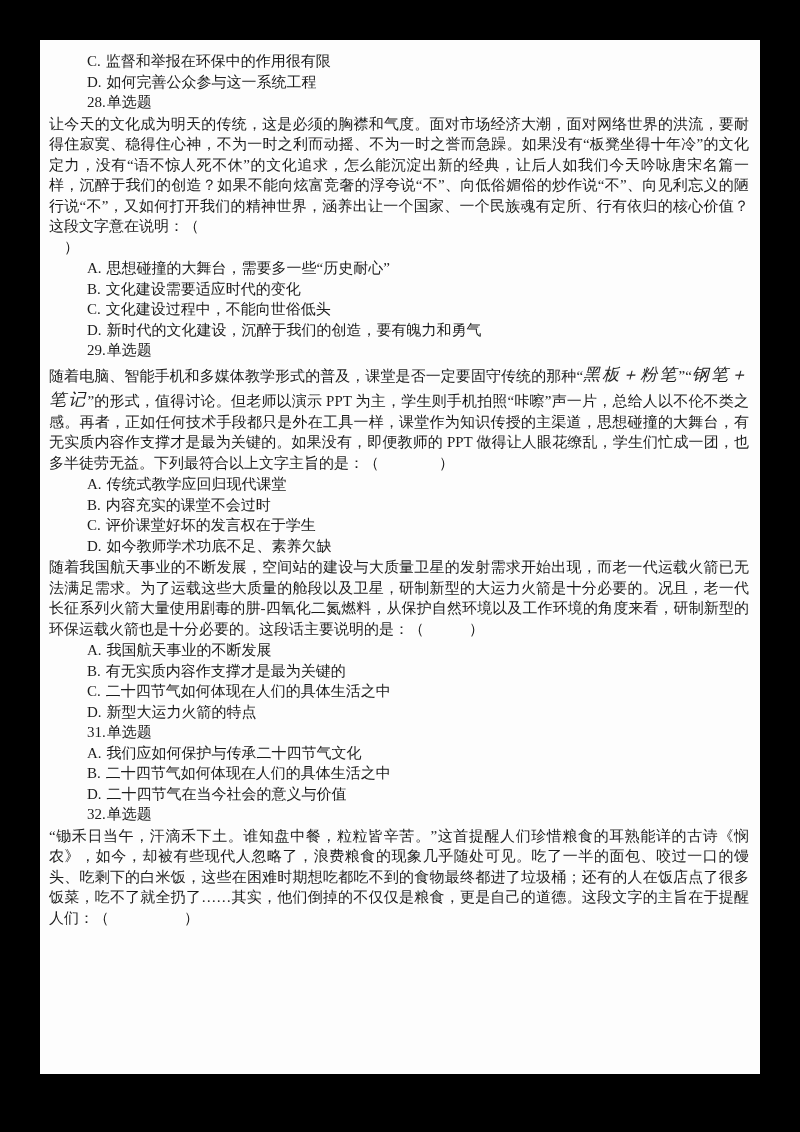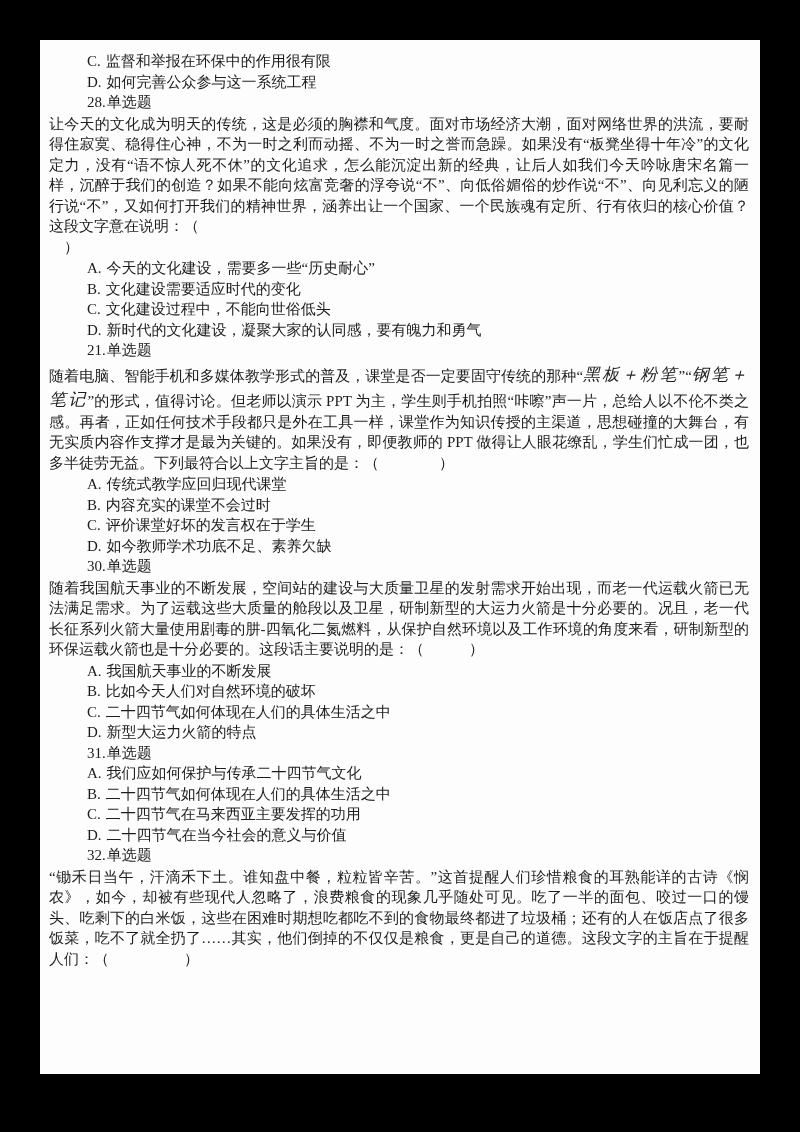--- a/index.html
+++ b/index.html
@@ -60,52 +60,50 @@
   <div class="page">
     <div id="carryover">
         <div class="opt-line"><span class="opt-label">C.</span><span class="opt-text">监督和举报在环保中的作用很有限</span></div>
         <div class="opt-line"><span class="opt-label">D.</span><span class="opt-text">如何完善公众参与这一系统工程</span></div>
       </div>
     <div id="questions">
         <section class="question">
           <div class="q-head"><span class="q-num">28.</span><span class="q-type">单选题</span></div>
           <p class="q-stem"><span class="seg">让今天的文化成为明天的传统，这是必须的胸襟和气度。面对市场经济大潮，面对网络世界的洪流，要耐得住寂寞、稳得住心神，不为一时之利而动摇、不为一时之誉而急躁。如果没有“板凳坐得十年冷”的文化定力，没有“语不惊人死不休”的文化追求，怎么能沉淀出新的经典，让后人如我们今天吟咏唐宋名篇一样，沉醉于我们的创造？如果不能向炫富竞奢的浮夸说“不”、向低俗媚俗的炒作说“不”、向见利忘义的陋行说“不”，又如何打开我们的精神世界，涵养出让一个国家、一个民族魂有定所、行有依归的核心价值？这段文字意在说明：（</span><br><span class="seg">　）</span></p>
           <div class="q-opts">
-            <div class="opt-line"><span class="opt-label">A.</span><span class="opt-text">今天的文化建设，需要多一些“历史耐心”</span></div>
+            <div class="opt-line"><span class="opt-label">A.</span><span class="opt-text">思想碰撞的大舞台，需要多一些“历史耐心”</span></div>
             <div class="opt-line"><span class="opt-label">B.</span><span class="opt-text">文化建设需要适应时代的变化</span></div>
             <div class="opt-line"><span class="opt-label">C.</span><span class="opt-text">文化建设过程中，不能向世俗低头</span></div>
-            <div class="opt-line"><span class="opt-label">D.</span><span class="opt-text">新时代的文化建设，凝聚大家的认同感，要有魄力和勇气</span></div>
+            <div class="opt-line"><span class="opt-label">D.</span><span class="opt-text">新时代的文化建设，沉醉于我们的创造，要有魄力和勇气</span></div>
           </div>
         </section>
         <section class="question">
-          <div class="q-head"><span class="q-num">21.</span><span class="q-type">单选题</span></div>
+          <div class="q-head"><span class="q-num">29.</span><span class="q-type">单选题</span></div>
           <p class="q-stem"><span class="seg">随着电脑、智能手机和多媒体教学形式的普及，课堂是否一定要固守传统的那种“</span><span class="calligraphy">黑板＋粉笔</span><span class="seg">”“</span><span class="calligraphy">钢笔＋笔记</span><span class="seg">”的形式，值得讨论。但老师以演示 PPT 为主，学生则手机拍照“咔嚓”声一片，总给人以不伦不类之感。再者，正如任何技术手段都只是外在工具一样，课堂作为知识传授的主渠道，思想碰撞的大舞台，有无实质内容作支撑才是最为关键的。如果没有，即便教师的 PPT 做得让人眼花缭乱，学生们忙成一团，也多半徒劳无益。下列最符合以上文字主旨的是：（　　　　）</span></p>
           <div class="q-opts">
             <div class="opt-line"><span class="opt-label">A.</span><span class="opt-text">传统式教学应回归现代课堂</span></div>
             <div class="opt-line"><span class="opt-label">B.</span><span class="opt-text">内容充实的课堂不会过时</span></div>
             <div class="opt-line"><span class="opt-label">C.</span><span class="opt-text">评价课堂好坏的发言权在于学生</span></div>
             <div class="opt-line"><span class="opt-label">D.</span><span class="opt-text">如今教师学术功底不足、素养欠缺</span></div>
           </div>
         </section>
         <section class="question">
-          <div class="q-head"><span class="q-num">30.</span><span class="q-type">单选题</span></div>
           <p class="q-stem"><span class="seg">随着我国航天事业的不断发展，空间站的建设与大质量卫星的发射需求开始出现，而老一代运载火箭已无法满足需求。为了运载这些大质量的舱段以及卫星，研制新型的大运力火箭是十分必要的。况且，老一代长征系列火箭大量使用剧毒的肼-四氧化二氮燃料，从保护自然环境以及工作环境的角度来看，研制新型的环保运载火箭也是十分必要的。这段话主要说明的是：（　　　）</span></p>
           <div class="q-opts">
             <div class="opt-line"><span class="opt-label">A.</span><span class="opt-text">我国航天事业的不断发展</span></div>
-            <div class="opt-line"><span class="opt-label">B.</span><span class="opt-text">比如今天人们对自然环境的破坏</span></div>
+            <div class="opt-line"><span class="opt-label">B.</span><span class="opt-text">有无实质内容作支撑才是最为关键的</span></div>
             <div class="opt-line"><span class="opt-label">C.</span><span class="opt-text">二十四节气如何体现在人们的具体生活之中</span></div>
             <div class="opt-line"><span class="opt-label">D.</span><span class="opt-text">新型大运力火箭的特点</span></div>
           </div>
         </section>
         <section class="question">
           <div class="q-head"><span class="q-num">31.</span><span class="q-type">单选题</span></div>
           <div class="q-opts">
             <div class="opt-line"><span class="opt-label">A.</span><span class="opt-text">我们应如何保护与传承二十四节气文化</span></div>
             <div class="opt-line"><span class="opt-label">B.</span><span class="opt-text">二十四节气如何体现在人们的具体生活之中</span></div>
-            <div class="opt-line"><span class="opt-label">C.</span><span class="opt-text">二十四节气在马来西亚主要发挥的功用</span></div>
             <div class="opt-line"><span class="opt-label">D.</span><span class="opt-text">二十四节气在当今社会的意义与价值</span></div>
           </div>
         </section>
         <section class="question">
           <div class="q-head"><span class="q-num">32.</span><span class="q-type">单选题</span></div>
           <p class="q-stem"><span class="seg">“锄禾日当午，汗滴禾下土。谁知盘中餐，粒粒皆辛苦。”这首提醒人们珍惜粮食的耳熟能详的古诗《悯农》，如今，却被有些现代人忽略了，浪费粮食的现象几乎随处可见。吃了一半的面包、咬过一口的馒头、吃剩下的白米饭，这些在困难时期想吃都吃不到的食物最终都进了垃圾桶；还有的人在饭店点了很多饭菜，吃不了就全扔了……其实，他们倒掉的不仅仅是粮食，更是自己的道德。这段文字的主旨在于提醒人们：（　　　　　）</span></p>
         </section>
       </div>
 
   </div>

